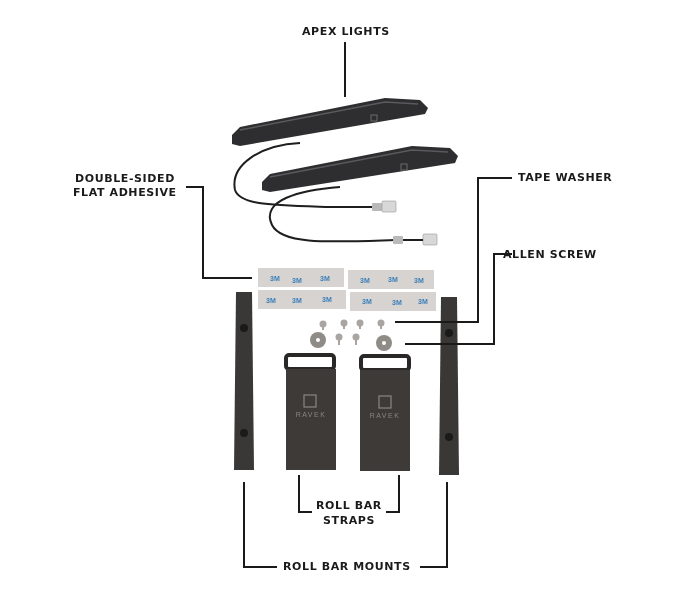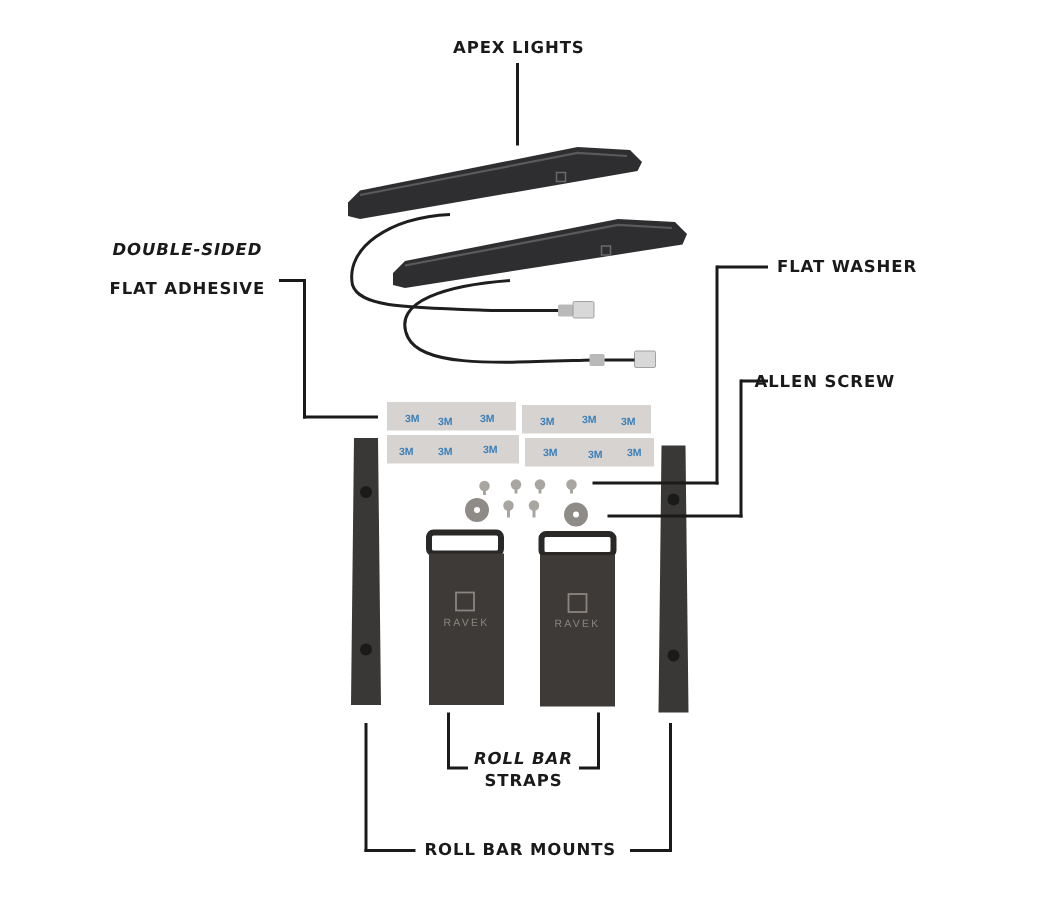--- a/index.html
+++ b/index.html
@@ -120,22 +120,22 @@
 <div class="line" style="left:398px;top:475px;width:2px;height:37px;"></div>
 <div class="line" style="left:386px;top:511px;width:14px;height:2px;"></div>
 
 <div class="line" style="left:243px;top:482px;width:2px;height:86px;"></div>
 <div class="line" style="left:243px;top:566px;width:34px;height:2px;"></div>
 <div class="line" style="left:446px;top:482px;width:2px;height:86px;"></div>
 <div class="line" style="left:420px;top:566px;width:28px;height:2px;"></div>
 
 <div class="label" style="left:302px;top:25px;text-align:center;">APEX LIGHTS</div>
 
-<div class="label" style="left:75px;top:160px;font-style:italic;">DOUBLE-SIDED</div>
+<div class="label" style="left:75px;top:172px;">DOUBLE-SIDED</div>
 <div class="label" style="left:73px;top:186px;">FLAT ADHESIVE</div>
 
-<div class="label" style="left:518px;top:171px;">FLAT WASHER</div>
+<div class="label" style="left:518px;top:171px;">TAPE WASHER</div>
 <div class="label" style="left:503px;top:248px;">ALLEN SCREW</div>
 
-<div class="label" style="left:316px;top:499px;font-style:italic;">ROLL BAR</div>
+<div class="label" style="left:316px;top:499px;">ROLL BAR</div>
 <div class="label" style="left:323px;top:514px;">STRAPS</div>
 
 <div class="label" style="left:283px;top:560px;text-align:right;">ROLL BAR MOUNTS</div>
 
 </body></html>

